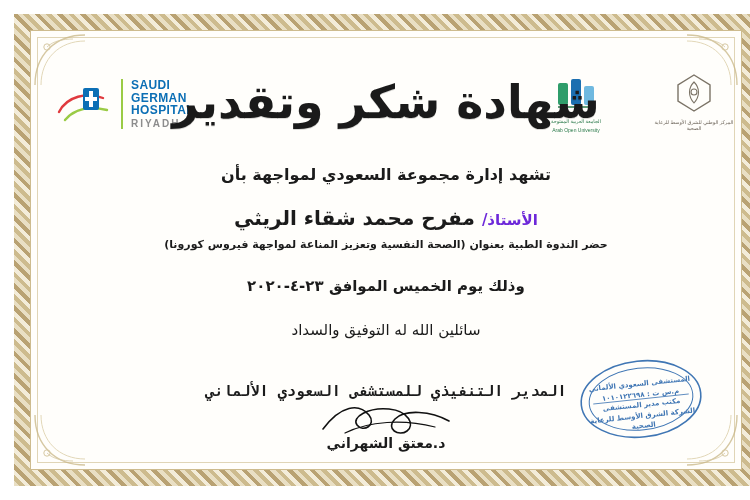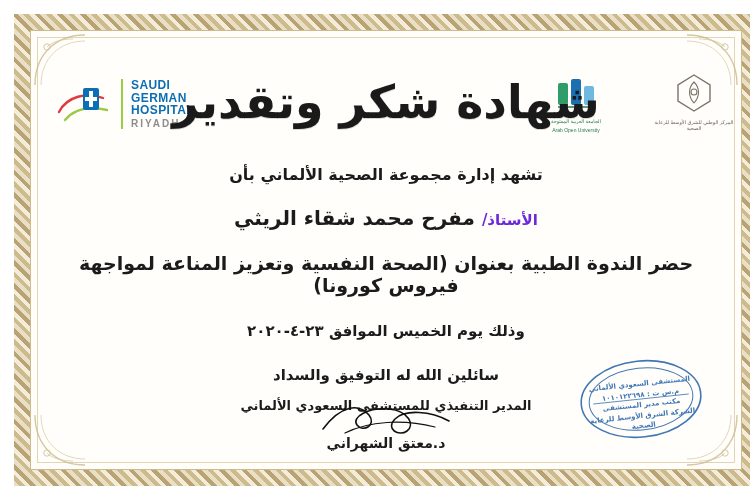--- a/index.html
+++ b/index.html
@@ -155,24 +155,24 @@
     color: #1b1b1b;
   }
   .ln { margin: 0; }
   .ln-1 { font-size: 16px; font-weight: bold; margin-top: 6px; }
   .ln-2 {
     font-size: 20px;
     font-weight: bold;
     margin-top: 22px;
   }
   .ln-2 .prefix { color: #6d28d9; font-size: 15px; }
-  .ln-3 { font-size: 19px; font-weight: bold; margin-top: 22px; }
+  .ln-3 { font-size: 11px; font-weight: bold; margin-top: 8px; }
   .ln-4 { font-size: 15px; font-weight: bold; margin-top: 26px; letter-spacing: 1px; }
-  .ln-5 { font-size: 15px; font-weight: bold; margin-top: 26px; }
-  .ln-6 { font-size: 13px; font-weight: bold; margin-top: 14px; }
+  .ln-5 { font-size: 15px; font-weight: normal; margin-top: 26px; }
+  .ln-6 { font-size: 15px; font-weight: bold; margin-top: 43px; font-family: Liberation Mono, monospace; }
 
   
   .signature-block {
     position: absolute;
     left: 0; right: 0;
     top: 368px;
     text-align: center;
     direction: rtl;
   }
   .sig-scribble { display: block; margin: 0 auto; }
@@ -276,21 +276,21 @@
             <path d="M21 9 C15 15 15 23 21 30 C27 23 27 15 21 9 Z" fill="none" stroke="#7b7366" stroke-width="1.1"></path>
             <circle cx="21" cy="19" r="3" fill="none" stroke="#7b7366" stroke-width="1.1"></circle>
           </svg>
           <div class="org-cap">المركز الوطني للشرق الأوسط للرعاية الصحية</div>
         </div>
       </div>
 
       <div class="cert-title">شهادة شكر وتقدير</div>
 
       <div class="body-lines">
-        <p class="ln ln-1">تشهد إدارة مجموعة الصحية الألماني بأن</p>
+        <p class="ln ln-1">تشهد إدارة مجموعة السعودي لمواجهة بأن</p>
         <p class="ln ln-2">
           <span class="prefix">الأستاذ/</span>
           <span>مفرح محمد شقاء الريثي</span>
         </p>
         <p class="ln ln-3">حضر الندوة الطبية بعنوان (الصحة النفسية وتعزيز المناعة لمواجهة فيروس كورونا)</p>
         <p class="ln ln-4">وذلك يوم الخميس الموافق ٢٣-٤-٢٠٢٠</p>
         <p class="ln ln-5">سائلين الله له التوفيق والسداد</p>
         <p class="ln ln-6">المدير التنفيذي للمستشفى السعودي الألماني</p>
       </div>
 

